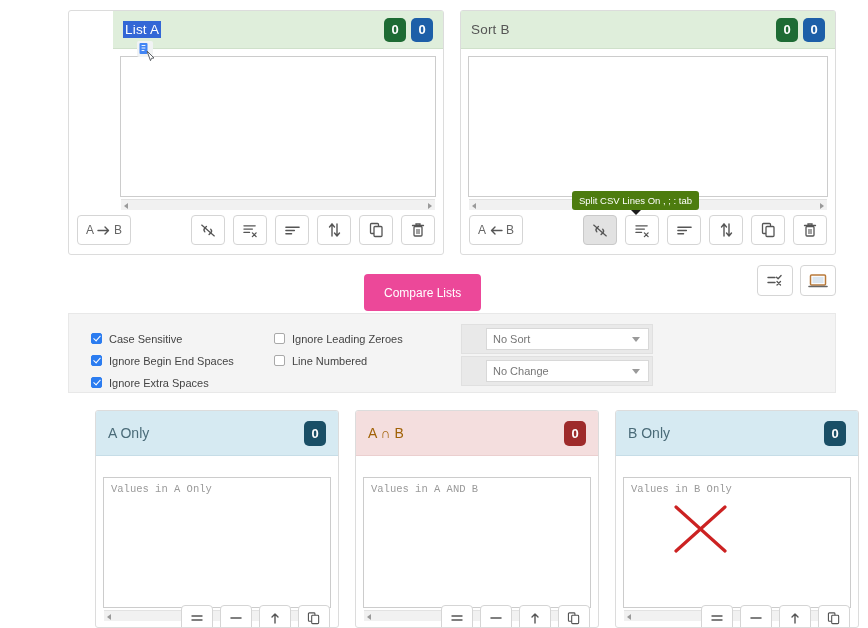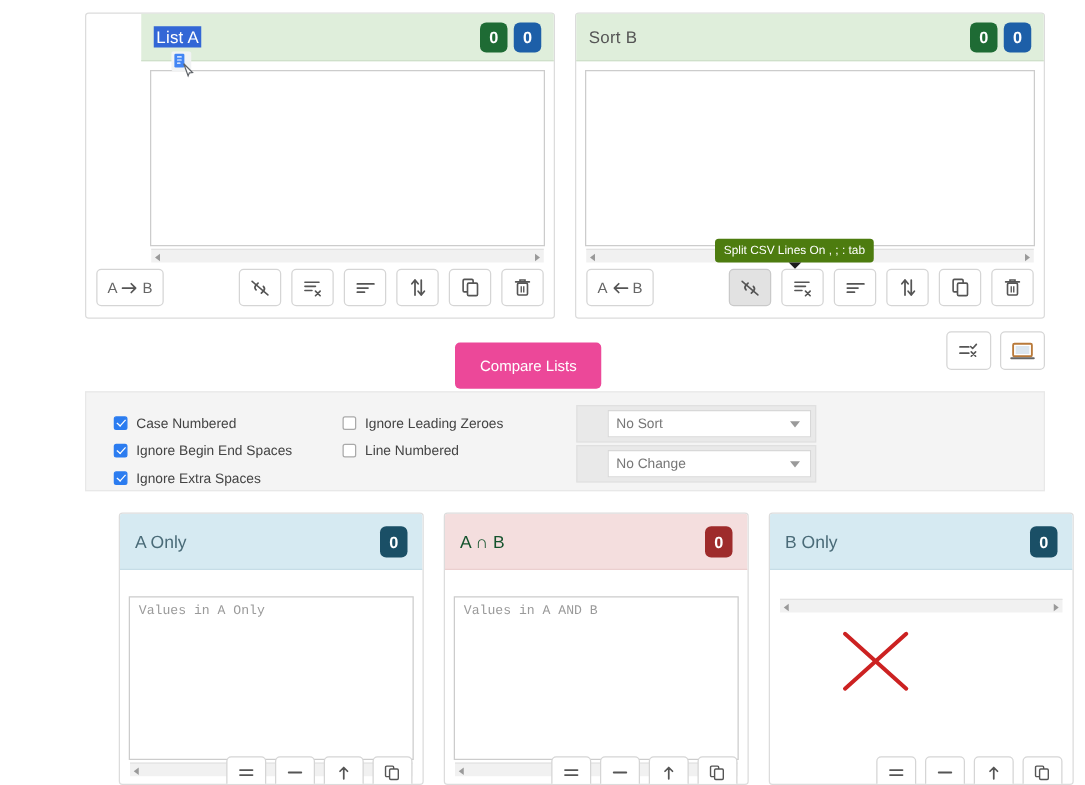--- a/index.html
+++ b/index.html
@@ -133,21 +133,21 @@
   }
   .res-panel.p1 { left:0; }
   .res-panel.p2 { left:260px; }
   .res-panel.p3 { left:520px; }
   .res-head {
     height:45px; display:flex; align-items:center; padding:0 12px;
   }
   .res-head.blue { background:#d6eaf2; border-bottom:1px solid #c6dde7; }
   .res-head.red  { background:#f4dede; border-bottom:1px solid #ebcfcf; }
   .res-title { font-size:14px; color:#4a6b78; }
-  .res-title.r { color:#14532d; }
+  .res-title.r { color:#a16207; }
   .res-badge {
     margin-left:auto; min-width:22px; height:25px; border-radius:5px;
     display:flex; align-items:center; justify-content:center; color:#fff;
     font-size:13px; font-weight:bold; padding:0 6px;
   }
   .res-badge.blue { background:#1a4f66; }
   .res-badge.red  { background:#9e2b2b; }
   .res-ta-wrap { padding:21px 7px 0 7px; position:relative; }
   .res-ta {
     width:100%; height:131px; border:1px solid #ccc; background:#fff;
@@ -318,21 +318,21 @@
           <path d="M1 13.5h18" stroke="#666" stroke-width="1.6" stroke-linecap="round"></path>
         </svg>
       </div>
     </div>
   </div>
 
   <div class="options">
     <div class="opt-col c1">
       <div class="opt-row">
         <span class="cb on"></span>
-        <span class="opt-label">Case Numbered</span>
+        <span class="opt-label">Case Sensitive</span>
       </div>
       <div class="opt-row">
         <span class="cb on"></span>
         <span class="opt-label">Ignore Begin End Spaces</span>
       </div>
       <div class="opt-row">
         <span class="cb on"></span>
         <span class="opt-label">Ignore Extra Spaces</span>
       </div>
     </div>
@@ -431,20 +431,21 @@
         </div>
       </div>
     </div>
 
     <div class="res-panel p3">
       <div class="res-head blue">
         <span class="res-title">B Only</span>
         <span class="res-badge blue">0</span>
       </div>
       <div class="res-ta-wrap">
+        <div class="res-ta">Values in B Only</div>
         <div class="hscroll"></div>
       </div>
       <div class="res-toolbar">
         <div class="btn">
           <svg width="14" height="12" viewBox="0 0 14 12">
             <path d="M2 4h10M2 8h10" stroke="#555" stroke-width="1.4" stroke-linecap="round"></path>
           </svg>
         </div>
         <div class="btn">
           <svg width="14" height="12" viewBox="0 0 14 12">

